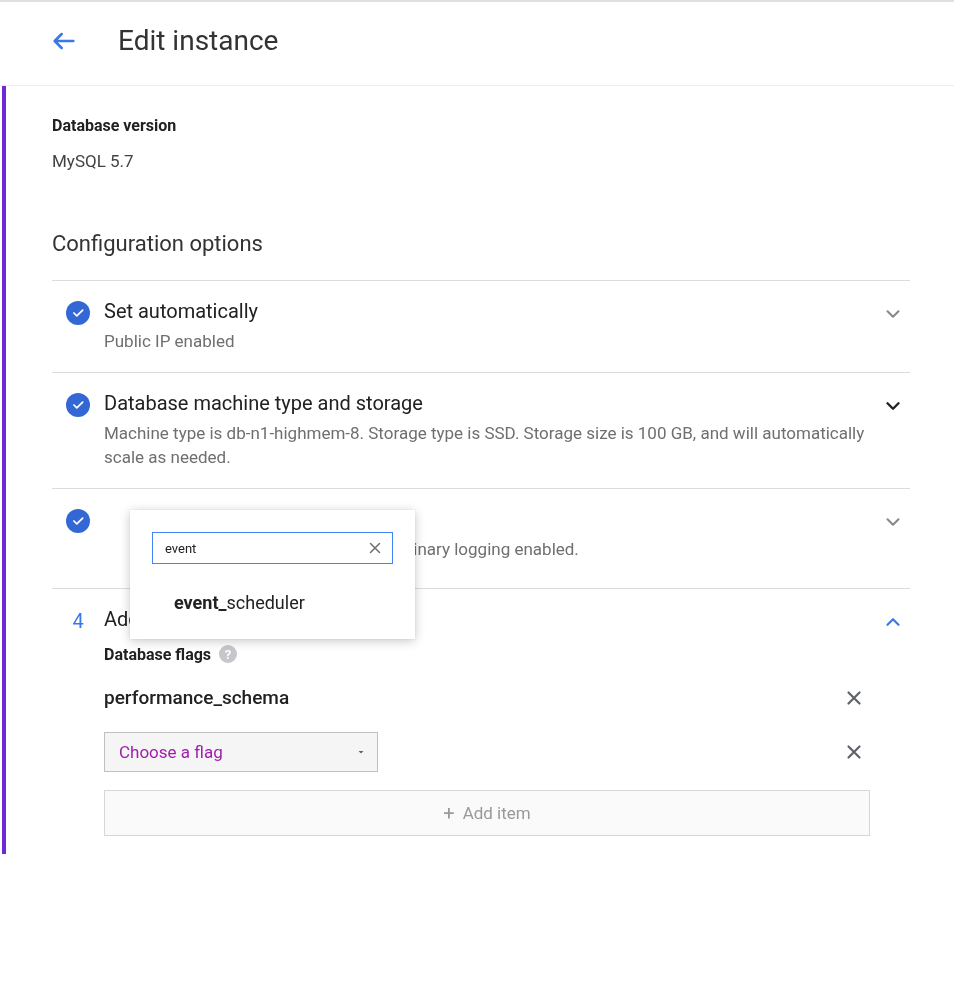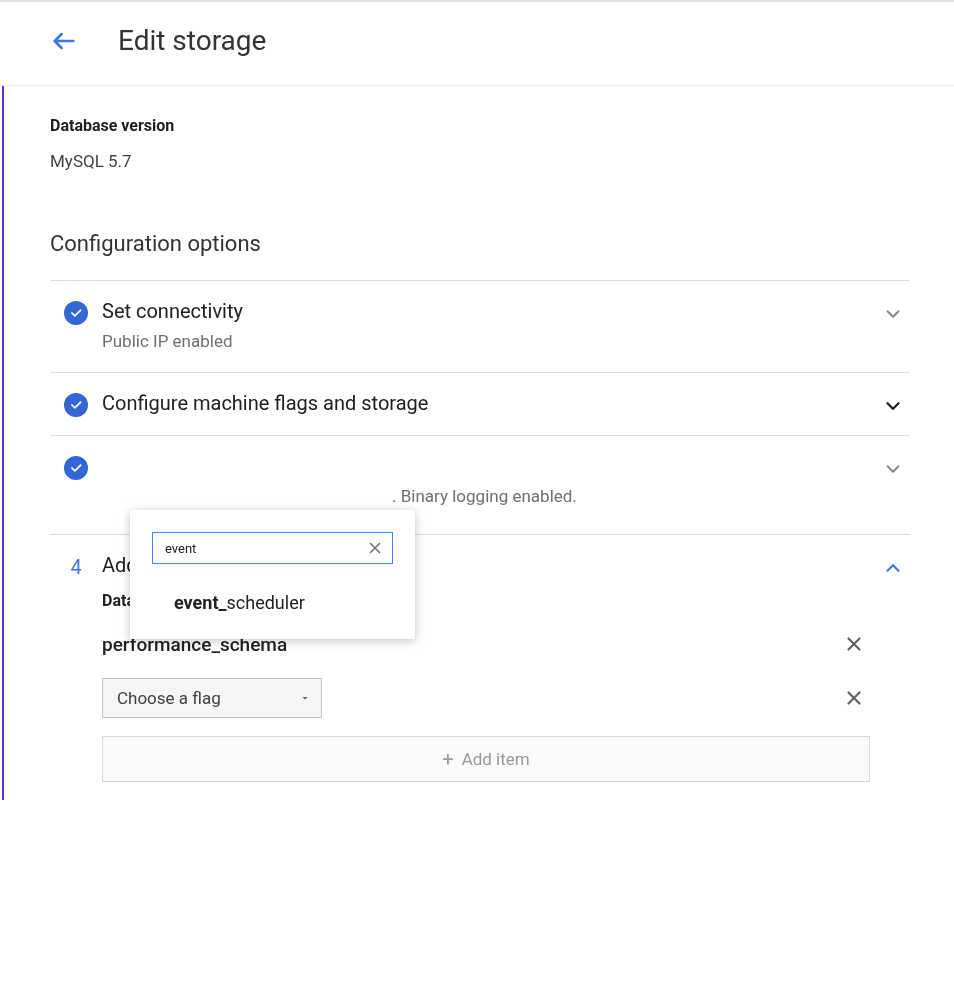--- a/index.html
+++ b/index.html
@@ -23,21 +23,21 @@
     align-items: center;
     cursor: pointer;
     margin-right: 40px;
   }
   .page-title {
     font-size: 28px;
     color: #333;
     font-weight: 400;
   }
   .body-area {
-    border-left: 2px solid #6d28d9;
+    border-left: 4px solid #6d28d9;
     margin-left: 2px;
     padding: 30px 44px 0 46px;
   }
   .section-label {
     font-size: 16px;
     font-weight: 700;
     color: #212121;
   }
   .section-value {
     font-size: 17px;
@@ -138,27 +138,27 @@
     width: 28px; height: 28px;
     display:flex; align-items:center; justify-content:center;
     cursor: pointer;
     margin-right: 2px;
   }
   .x-btn svg path { stroke: #5f6368; }
   .flag-select {
     display: flex;
     align-items: center;
     justify-content: space-between;
-    width: 220px;
+    width: 274px;
     height: 40px;
     border: 1px solid #c0c0c0;
     background: #f5f5f5;
     padding: 0 10px 0 14px;
     font-size: 17px;
-    color: #404040;
+    color: #a21caf;
     cursor: pointer;
   }
   .flag-select svg path { fill: #5f6368; }
   .add-item {
     margin-top: 18px;
     border: 1px solid #d7d7d7;
     background: #fafafa;
     height: 46px;
     display:flex; align-items:center; justify-content:center;
     gap: 8px;
@@ -207,63 +207,64 @@
 </style>
 </head>
 <body>
 
 <div class="topbar">
   <div class="back-arrow">
     <svg width="28" height="28" viewBox="0 0 24 24" fill="none">
       <path d="M20 12H4M4 12L10 6M4 12L10 18" stroke="#3b78e7" stroke-width="2.2" stroke-linecap="round" stroke-linejoin="round"></path>
     </svg>
   </div>
-  <div class="page-title">Edit storage</div>
+  <div class="page-title">Edit instance</div>
 </div>
 
 <div class="body-area">
   <div class="section-label">Database version</div>
   <div class="section-value">MySQL 5.7</div>
 
   <div class="config-heading">Configuration options</div>
 
   <div class="panel-list">
 
     <div class="panel">
       <div class="panel-inner">
         <div class="status-col">
           <span class="check-badge">
             <svg width="14" height="14" viewBox="0 0 24 24">
                 <path d="M5 12l5 5L20 7" stroke="#fff" stroke-width="3" fill="none" stroke-linecap="round" stroke-linejoin="round"></path>
               </svg>
           </span>
         </div>
         <div class="panel-text">
-          <div class="panel-title">Set connectivity</div>
+          <div class="panel-title">Set automatically</div>
           <div class="panel-sub">Public IP enabled</div>
         </div>
       </div>
       <div class="chevron chev-grey">
         <svg width="22" height="22" viewBox="0 0 24 24">
             <path d="M6 9l6 6 6-6" stroke-width="2.2" fill="none" stroke-linecap="round" stroke-linejoin="round"></path>
           </svg>
       </div>
     </div>
 
     <div class="panel">
       <div class="panel-inner">
         <div class="status-col">
           <span class="check-badge">
             <svg width="14" height="14" viewBox="0 0 24 24">
                 <path d="M5 12l5 5L20 7" stroke="#fff" stroke-width="3" fill="none" stroke-linecap="round" stroke-linejoin="round"></path>
               </svg>
           </span>
         </div>
         <div class="panel-text">
-          <div class="panel-title">Configure machine flags and storage</div>
+          <div class="panel-title">Database machine type and storage</div>
+          <div class="panel-sub">Machine type is db-n1-highmem-8. Storage type is SSD. Storage size is 100 GB, and will automatically scale as needed.</div>
         </div>
       </div>
       <div class="chevron chev-dark">
         <svg width="22" height="22" viewBox="0 0 24 24">
             <path d="M6 9l6 6 6-6" stroke-width="2.6" fill="none" stroke-linecap="round" stroke-linejoin="round"></path>
           </svg>
       </div>
     </div>
 
     <div class="panel" style="padding-bottom:26px;">

